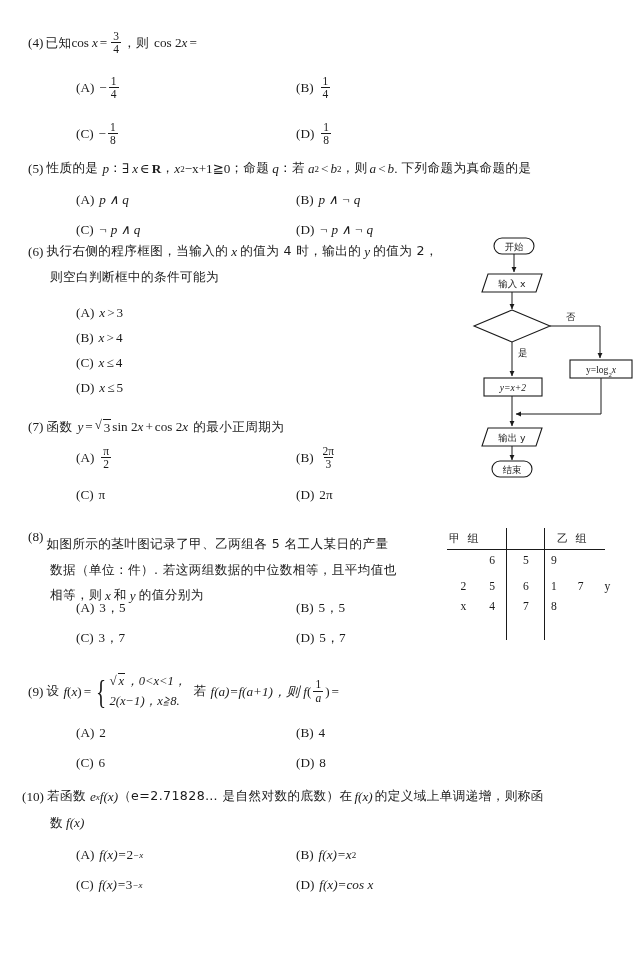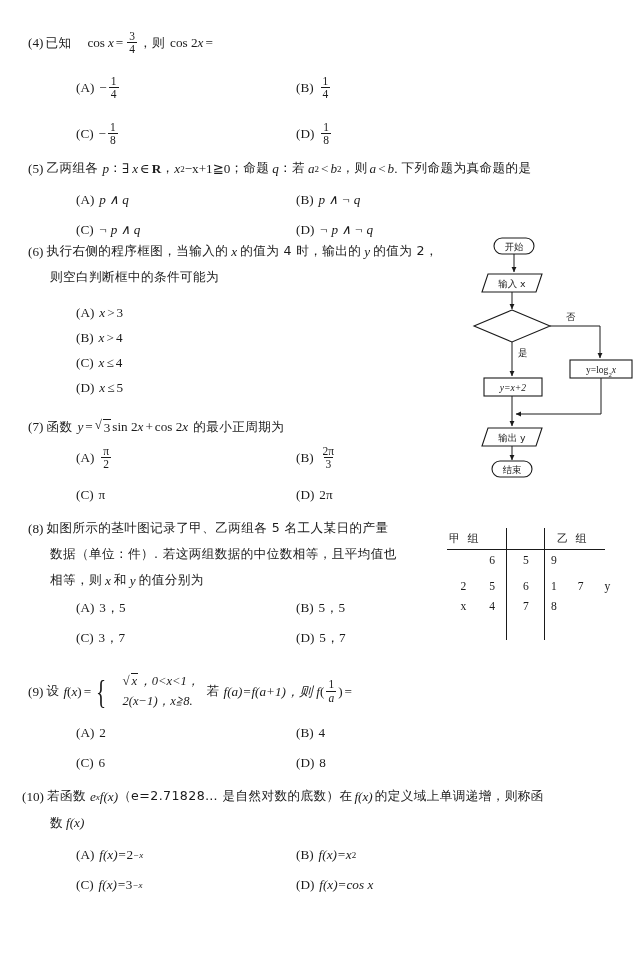--- a/index.html
+++ b/index.html
@@ -119,21 +119,21 @@
     display: inline-block;
     margin-right: 0px;
   }
   .pieceRows {
     display: inline-flex;
     flex-direction: column;
     justify-content: center;
     font-size: 12.6px;
     line-height: 1.55;
   }
-  .pieceRows > div { white-space: nowrap; margin-left: 13px; }
+  .pieceRows > div { white-space: nowrap; }
 
   
   .flow {
     position: absolute;
     left: 466px;
     top: 236px;
     width: 174px;
     height: 244px;
   }
   .flow svg { display: block; }
@@ -222,21 +222,21 @@
 </style>
 </head>
 <body>
 
 <div class="page">
 
   <div class="q" style="left:28px; top:30px;">
     <div class="qline">
       <span class="qnum">(4)</span>
       <span class="cn" style="margin-left:2px;">已知</span>
-      <span style="margin-left:16px;font-family:Liberation Serif, serif;">cos</span>
+      <span style="margin-left:0;font-family:Liberation Serif, serif;">cos</span>
       <span class="mi" style="margin-left:3px;">x</span>
       <span class="op">=</span>
       <span class="frac">
         <span class="num">3</span>
         <span class="den">4</span>
       </span>
       <span class="cn">，则</span>
       <span style="margin-left:5px;">cos 2</span>
       <span class="mi">x</span>
       <span class="op">=</span>
@@ -278,21 +278,21 @@
           <span class="num">1</span>
           <span class="den">8</span>
         </span>
       </span>
     </div>
   </div>
 
   <div class="q" style="left:28px; top:162px;">
     <div class="qline">
       <span class="qnum">(5)</span>
-      <span class="cn" style="margin-left:3px;">乙两组各</span>
+      <span class="cn" style="margin-left:3px;">性质的是</span>
       <span class="mi" style="margin-left:4px;">p</span>
       <span class="cn">：</span>
       <span>∃</span>
       <span class="mi" style="margin-left:3px;">x</span>
       <span class="op">∈</span>
       <span style="font-weight:bold;">R</span>
       <span class="cn">，</span>
       <span class="mi">x</span>
         <sup class="exp">2</sup>
       <span>−x+1≧0</span>
@@ -478,21 +478,21 @@
       <span class="opt optD">
         <span class="optlbl">(D)</span>
         <span>2π</span>
       </span>
     </div>
   </div>
 
   <div class="q" style="left:28px; top:522px;">
     <div class="qline">
       <span class="qnum">(8)</span>
-      <span class="cn" style="margin-left:3px;">如图所示的茎叶图记录了甲、乙两组各 5 名工人某日的产量</span>
+      <span class="cn" style="margin-left:3px;margin-top:16px;">如图所示的茎叶图记录了甲、乙两组各 5 名工人某日的产量</span>
     </div>
     <div class="qline" style="margin-top:13px; margin-left:22px;">
       <span class="cn">数据（单位：件）. 若这两组数据的中位数相等，且平均值也</span>
     </div>
     <div class="qline" style="margin-top:13px; margin-left:22px;">
       <span class="cn">相等，则</span>
       <span class="mi" style="margin:0 3px;">x</span>
       <span class="cn">和</span>
       <span class="mi" style="margin:0 3px;">y</span>
       <span class="cn">的值分别为</span>

